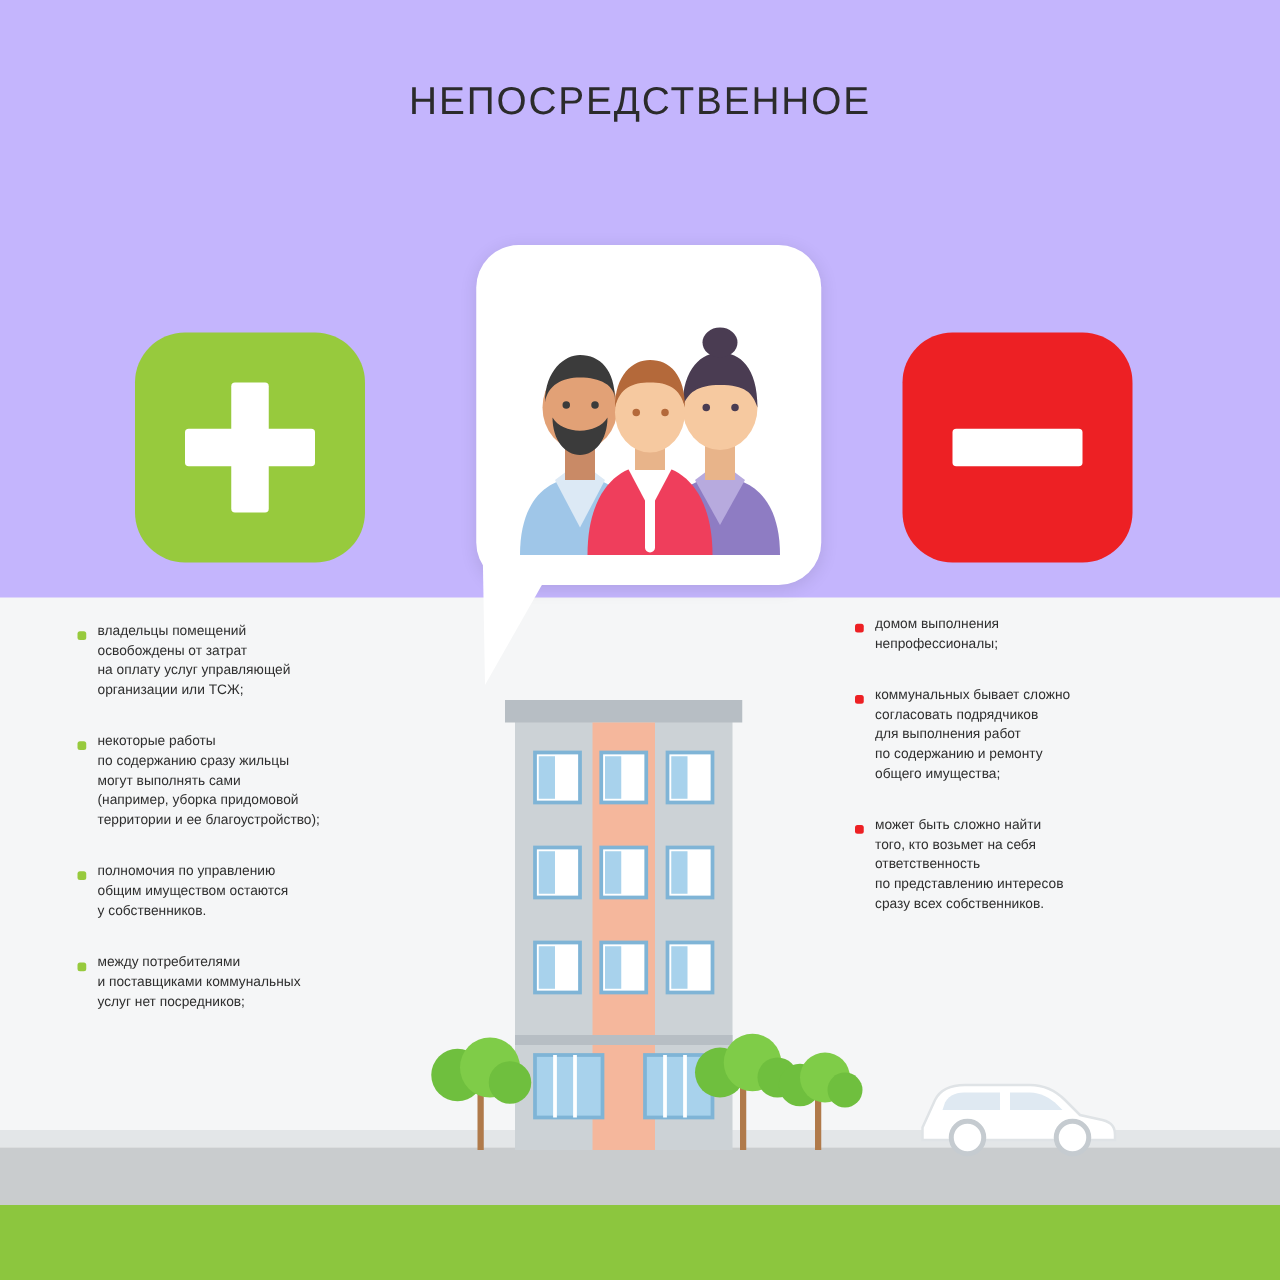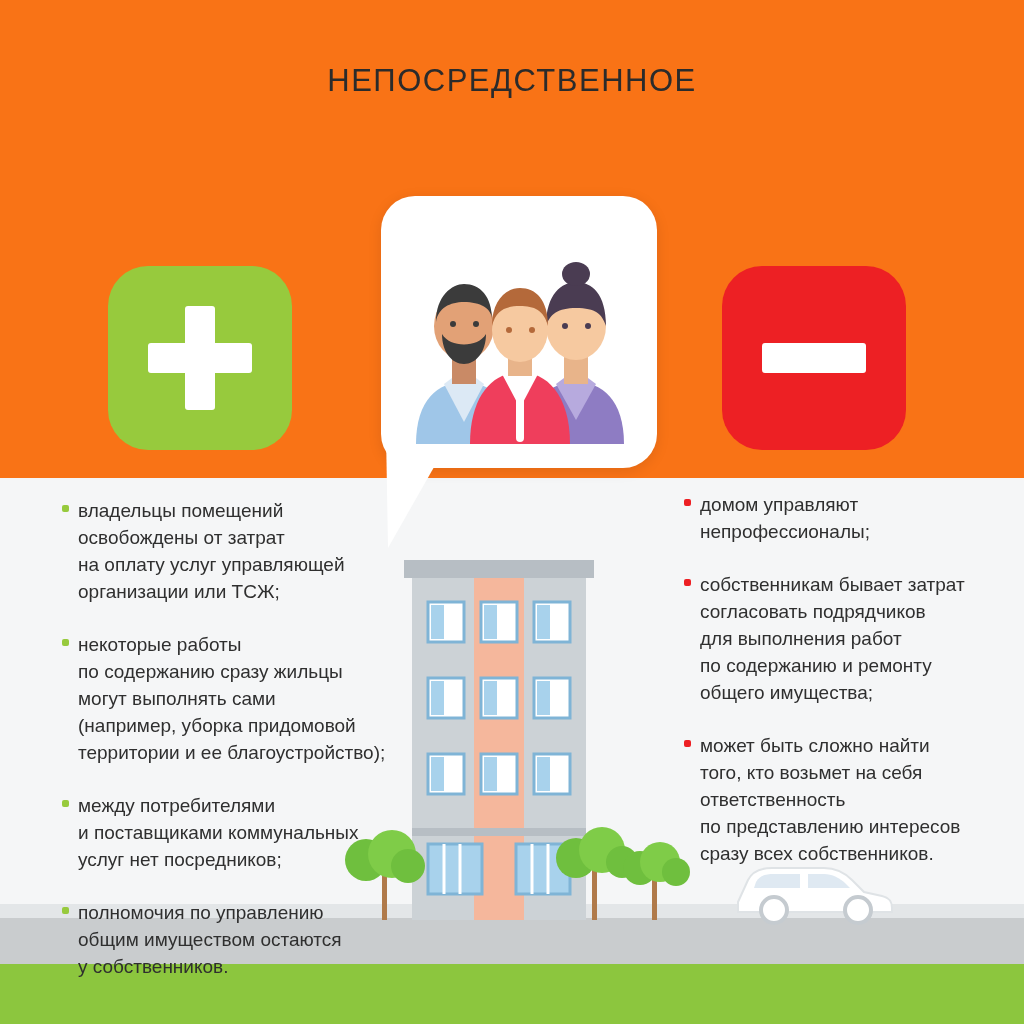--- a/index.html
+++ b/index.html
@@ -11,21 +11,21 @@
     height: 1024px;
     background: #ffffff;
     font-family: "Liberation Sans", sans-serif;
     overflow: hidden;
     position: relative;
   }
   #infographic {
     position: relative;
     width: 1024px;
     height: 1024px;
-    background: #f97316;
+    background: #c4b5fd;
     text-decoration: underline;
   }
 
   
   .title-block {
     position: absolute;
     top: 62px;
     left: 0;
     width: 1024px;
     text-align: center;
@@ -141,21 +141,21 @@
     position: absolute;
     left: 330px;
     top: 820px;
     width: 620px;
     height: 110px;
   }
 
   
   .list {
     position: absolute;
-    font-size: 19px;
+    font-size: 11px;
     line-height: 1.42;
     color: #2f2f2f;
   }
   .list-pros {
     left: 62px;
     top: 498px;
     width: 330px;
   }
   .list-cons {
     left: 684px;
@@ -322,32 +322,32 @@
   <div class="list list-pros">
     <div class="bullet-item">владельцы помещений
 освобождены от затрат
 на оплату услуг управляющей
 организации или ТСЖ;</div>
     <div class="bullet-item">некоторые работы
 по содержанию сразу жильцы
 могут выполнять сами
 (например, уборка придомовой
 территории и ее благоустройство);</div>
+    <div class="bullet-item">полномочия по управлению
+общим имуществом остаются
+у собственников.</div>
     <div class="bullet-item">между потребителями
 и поставщиками коммунальных
 услуг нет посредников;</div>
-    <div class="bullet-item">полномочия по управлению
-общим имуществом остаются
-у собственников.</div>
   </div>
 
   <div class="list list-cons">
-    <div class="bullet-item">домом управляют
+    <div class="bullet-item">домом выполнения
 непрофессионалы;</div>
-    <div class="bullet-item">собственникам бывает затрат
+    <div class="bullet-item">коммунальных бывает сложно
 согласовать подрядчиков
 для выполнения работ
 по содержанию и ремонту
 общего имущества;</div>
     <div class="bullet-item">может быть сложно найти
 того, кто возьмет на себя
 ответственность
 по представлению интересов
 сразу всех собственников.</div>
   </div>

